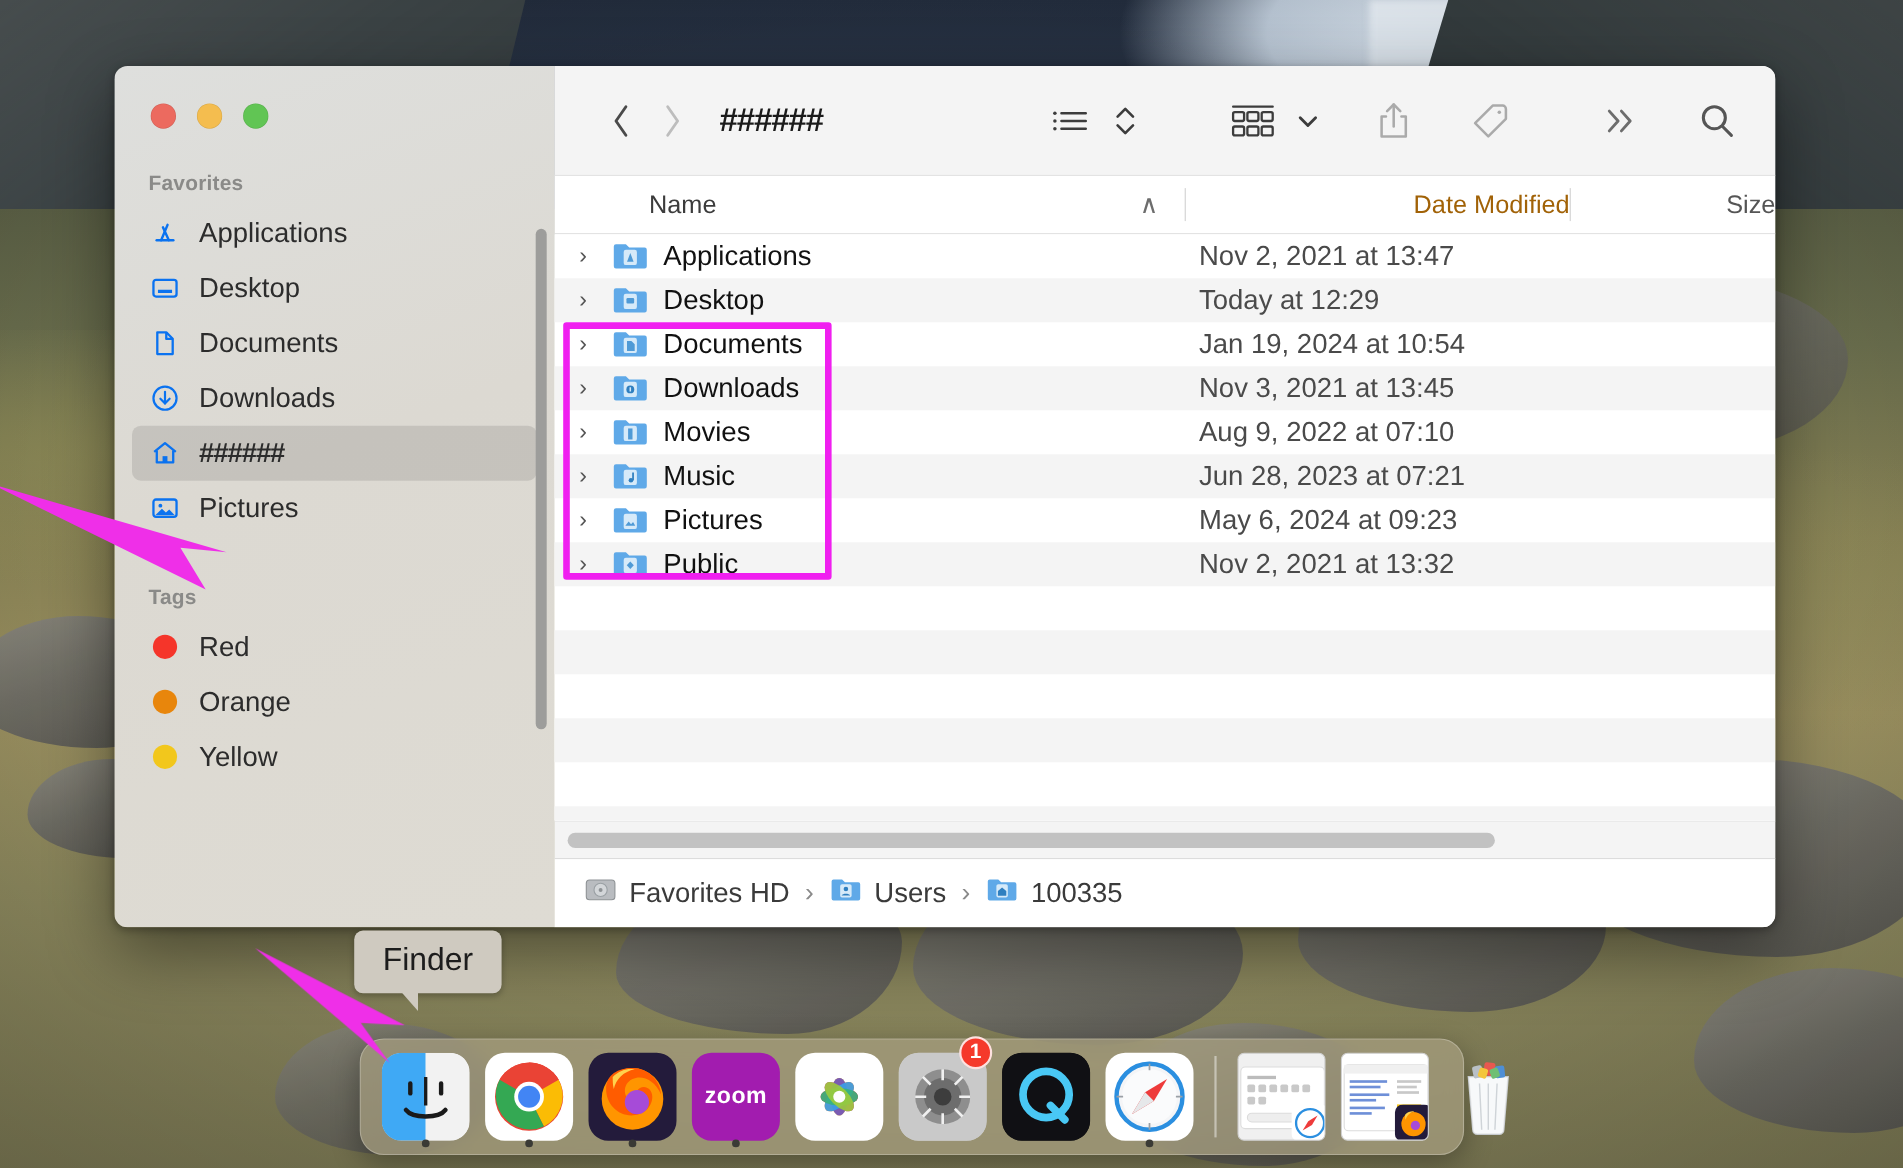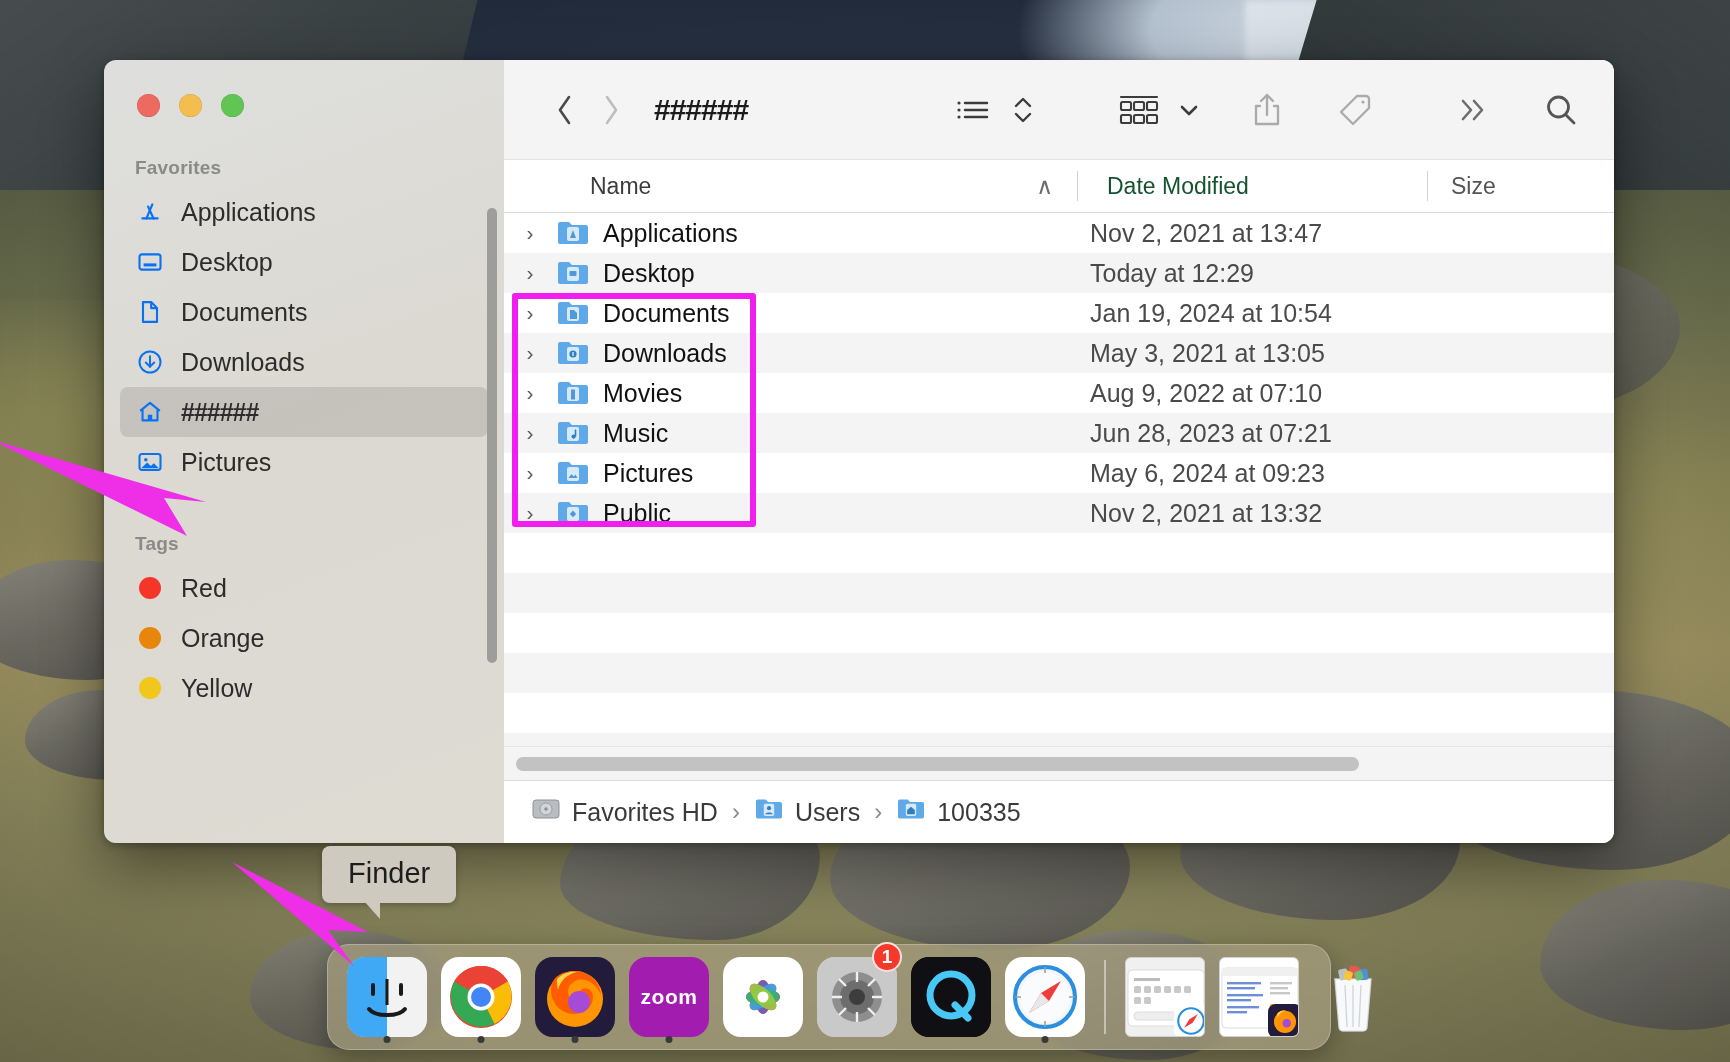--- a/index.html
+++ b/index.html
@@ -151,28 +151,28 @@
   .tb-group { display: flex; align-items: center; gap: 4px; }
   .tb-gap-lg { width: 64px; flex: none; }
   .tb-gap-md { width: 34px; flex: none; }
 
   
   #colhead {
     height: 53px; flex: none; display: flex; align-items: stretch;
     background: #ffffff; border-bottom: 1px solid #dcdcdc;
     font-size: 23px; color: #3c3c3c;
   }
-  .col { display: flex; align-items: center; position: relative; }
+  .col { display: flex; align-items: center; position: relative; justify-content: flex-end; }
   .col + .col::before {
     content: ""; position: absolute; left: 0; top: 11px; bottom: 11px;
     width: 1px; background: #d2d2d2;
   }
   #col-name { width: 573px; flex: none; padding-left: 86px; }
   #col-name .sortarrow { margin-left: auto; margin-right: 24px; color: #6d6d6d; }
-  #col-date { width: 350px; flex: none; padding-left: 30px; color: #14532d; }
+  #col-date { width: 350px; flex: none; padding-left: 30px; color: #a16207; }
   #col-size { flex: 1; padding-left: 24px; color: #555; }
 
   
   #rows { flex: 1; position: relative; overflow: hidden; background: #fff; }
   .row {
     height: 40px; display: flex; align-items: center;
     font-size: 25px; color: #111;
   }
   .row.alt { background: #f4f4f4; }
   .row .disc {
@@ -537,21 +537,21 @@
           <span class="disc">›</span>
           <span class="ficon">
             <svg width="34" height="30" viewBox="0 0 34 30">
               <path d="M2 6a2 2 0 0 1 2-2h9l3 3h14a2 2 0 0 1 2 2v15a2 2 0 0 1-2 2H4a2 2 0 0 1-2-2z" fill="#5fa9e8"></path>
               <rect x="11" y="9" width="12" height="14" rx="2" fill="#d6eaf9"></rect>
               <circle cx="17" cy="16" r="3.6" fill="#2f7fc0"></circle>
               <path d="M17 14v4" stroke="#d6eaf9" stroke-width="1.4"></path>
             </svg>
           </span>
           <span class="fname">Downloads</span>
-          <span class="fdate">May 3, 2021 at 13:05</span>
+          <span class="fdate">Nov 3, 2021 at 13:45</span>
         </div>
 
         <div class="row">
           <span class="disc">›</span>
           <span class="ficon">
             <svg width="34" height="30" viewBox="0 0 34 30">
               <path d="M2 6a2 2 0 0 1 2-2h9l3 3h14a2 2 0 0 1 2 2v15a2 2 0 0 1-2 2H4a2 2 0 0 1-2-2z" fill="#5fa9e8"></path>
               <rect x="11" y="9" width="12" height="14" rx="2" fill="#d6eaf9"></rect>
               <rect x="15" y="11.5" width="4" height="10" fill="#4f9ad6"></rect>
             </svg>

